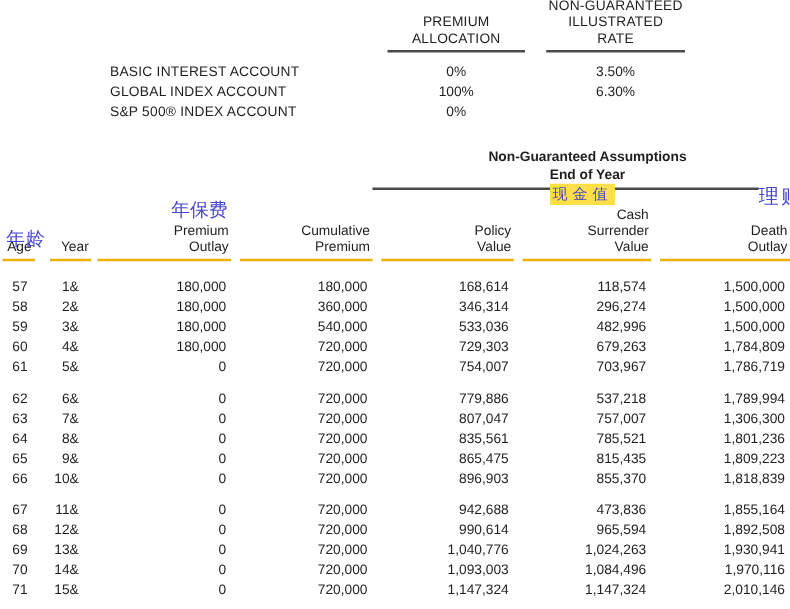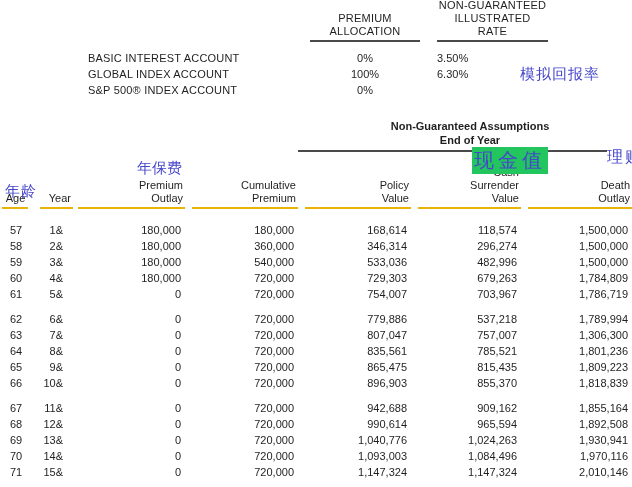--- a/index.html
+++ b/index.html
@@ -21,21 +21,21 @@
     text-align: center; font-size: 11px; line-height: 13px;
     white-space: pre-line; letter-spacing: 0.2px;
     border-bottom: 2px solid #4a4a4a; padding-bottom: 2px;
   }
   .alloc-head.pa { left: 310px; width: 110px; }
   .alloc-head.ir { left: 437px; width: 111px; }
   .alloc-rows { position: absolute; top: 50px; left: 0; width: 568px; }
   .alloc-row { position: relative; height: 16px; font-size: 11px; }
   .alloc-label { position: absolute; left: 88px; top: 2px; letter-spacing: 0.2px; }
   .alloc-val   { position: absolute; left: 310px; width: 110px; text-align: center; top: 2px; }
-  .alloc-rate  { position: absolute; left: 437px; width: 111px; top: 2px; }
+  .alloc-rate  { position: absolute; left: 437px; width: 111px; text-align: center; top: 2px; }
   .alloc-annot {
     position: absolute; left: 520px; top: -1px;
     color: var(--annot-color, #4747cb); font-size: 15px; letter-spacing: 1px;
     white-space: nowrap;
   }
 
   
   .assume-title, .assume-sub {
     position: absolute; left: 305px; width: 330px;
     text-align: center; font-weight: bold; font-size: 11px;
@@ -47,21 +47,21 @@
     background: #4a4a4a;
   }
 
   
   .annot {
     position: absolute; color: var(--annot-color, #4747cb);
     z-index: 5; white-space: nowrap;
   }
   .annot.age   { left: 5px;   top: 170px; font-size: 15px; letter-spacing: 1px; margin-top: 12px; }
   .annot.prem  { left: 137px; top: 159px; font-size: 15px; }
-  .annot.cash  { left: 472px; top: 147px; font-size: 20px; letter-spacing: 4px; background: #22c55e; padding: 0 2px; }
+  .annot.cash  { left: 440px; top: 147px; font-size: 12px; letter-spacing: 4px; background: #fde047; padding: 0 2px; }
   .annot.death { left: 607px; top: 147px; font-size: 16px; letter-spacing: 2px; background: #fff; }
 
   
   .main-table {
     position: absolute; top: 160px; left: 2px;
     border-collapse: collapse; table-layout: fixed; font-size: 11px;
   }
   .main-table th {
     font-weight: normal; vertical-align: bottom; height: 48px;
     border-bottom: 2px solid #eab308; line-height: 13px;
@@ -90,21 +90,20 @@
   <div class="alloc-rows" data-name="allocation-rows">
       <div class="alloc-row" data-name="allocation-row">
         <span class="alloc-label" data-name="account-label">BASIC INTEREST ACCOUNT</span>
         <span class="alloc-val" data-name="allocation-value">0%</span>
         <span class="alloc-rate" data-name="rate-value">3.50%</span>
       </div>
       <div class="alloc-row" data-name="allocation-row">
         <span class="alloc-label" data-name="account-label">GLOBAL INDEX ACCOUNT</span>
         <span class="alloc-val" data-name="allocation-value">100%</span>
         <span class="alloc-rate" data-name="rate-value">6.30%</span>
-        <span class="alloc-annot" data-name="annotation-simulated-rate">模拟回报率</span>
       </div>
       <div class="alloc-row" data-name="allocation-row">
         <span class="alloc-label" data-name="account-label">S&amp;P 500® INDEX ACCOUNT</span>
         <span class="alloc-val" data-name="allocation-value">0%</span>
       </div>
     </div>
 
   <div class="assume-title" data-name="assumptions-title">Non-Guaranteed Assumptions</div>
   <div class="assume-sub" data-name="assumptions-subtitle">End of Year</div>
   <div class="eoy-line" data-name="end-of-year-rule"></div>
@@ -317,21 +316,21 @@
           <td data-name="cell-age" class="left">67</td>
           <td class="sp" data-name="spacer-cell"></td>
           <td data-name="cell-year" class="right">11&amp;</td>
           <td class="sp" data-name="spacer-cell"></td>
           <td data-name="cell-premium-outlay" class="right">0</td>
           <td class="sp" data-name="spacer-cell"></td>
           <td data-name="cell-cumulative-premium" class="right">720,000</td>
           <td class="sp" data-name="spacer-cell"></td>
           <td data-name="cell-policy-value" class="right">942,688</td>
           <td class="sp" data-name="spacer-cell"></td>
-          <td data-name="cell-cash-surrender-value" class="right">909,162</td>
+          <td data-name="cell-cash-surrender-value" class="right">473,836</td>
           <td class="sp" data-name="spacer-cell"></td>
           <td data-name="cell-death-benefit" class="right">1,855,164</td>
         </tr>
         <tr data-name="table-row">
           <td data-name="cell-age" class="left">68</td>
           <td class="sp" data-name="spacer-cell"></td>
           <td data-name="cell-year" class="right">12&amp;</td>
           <td class="sp" data-name="spacer-cell"></td>
           <td data-name="cell-premium-outlay" class="right">0</td>
           <td class="sp" data-name="spacer-cell"></td>

